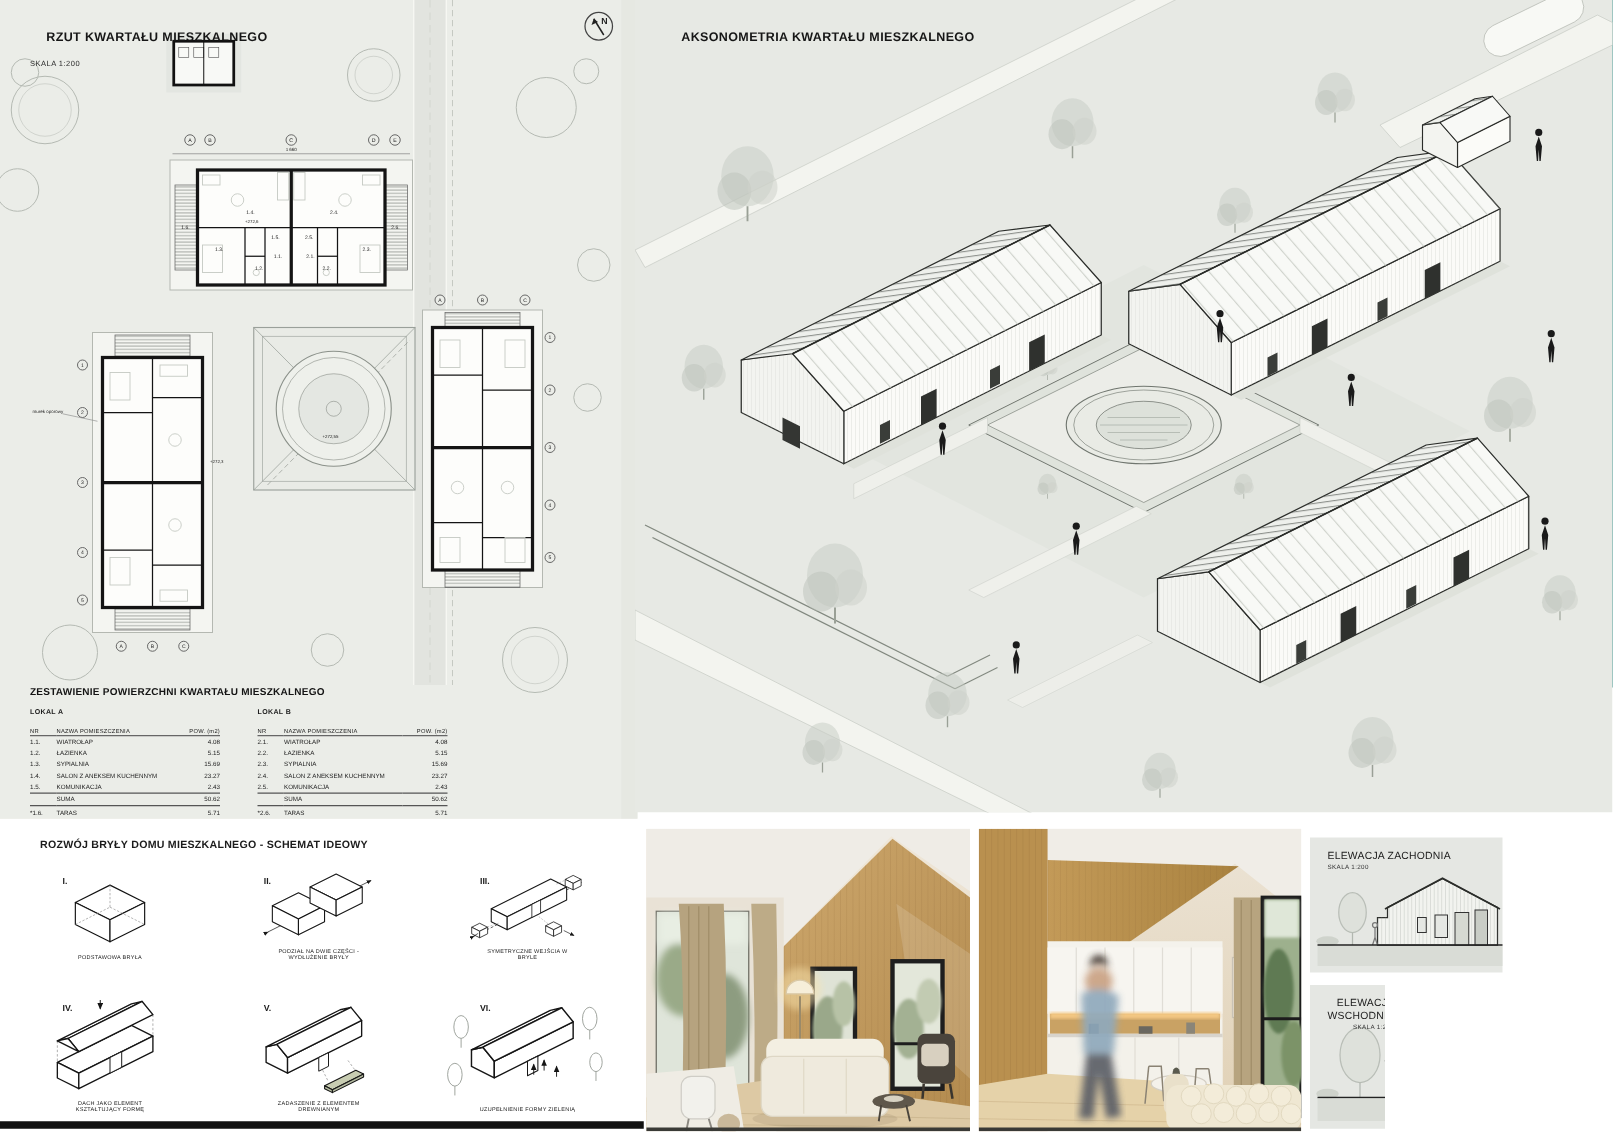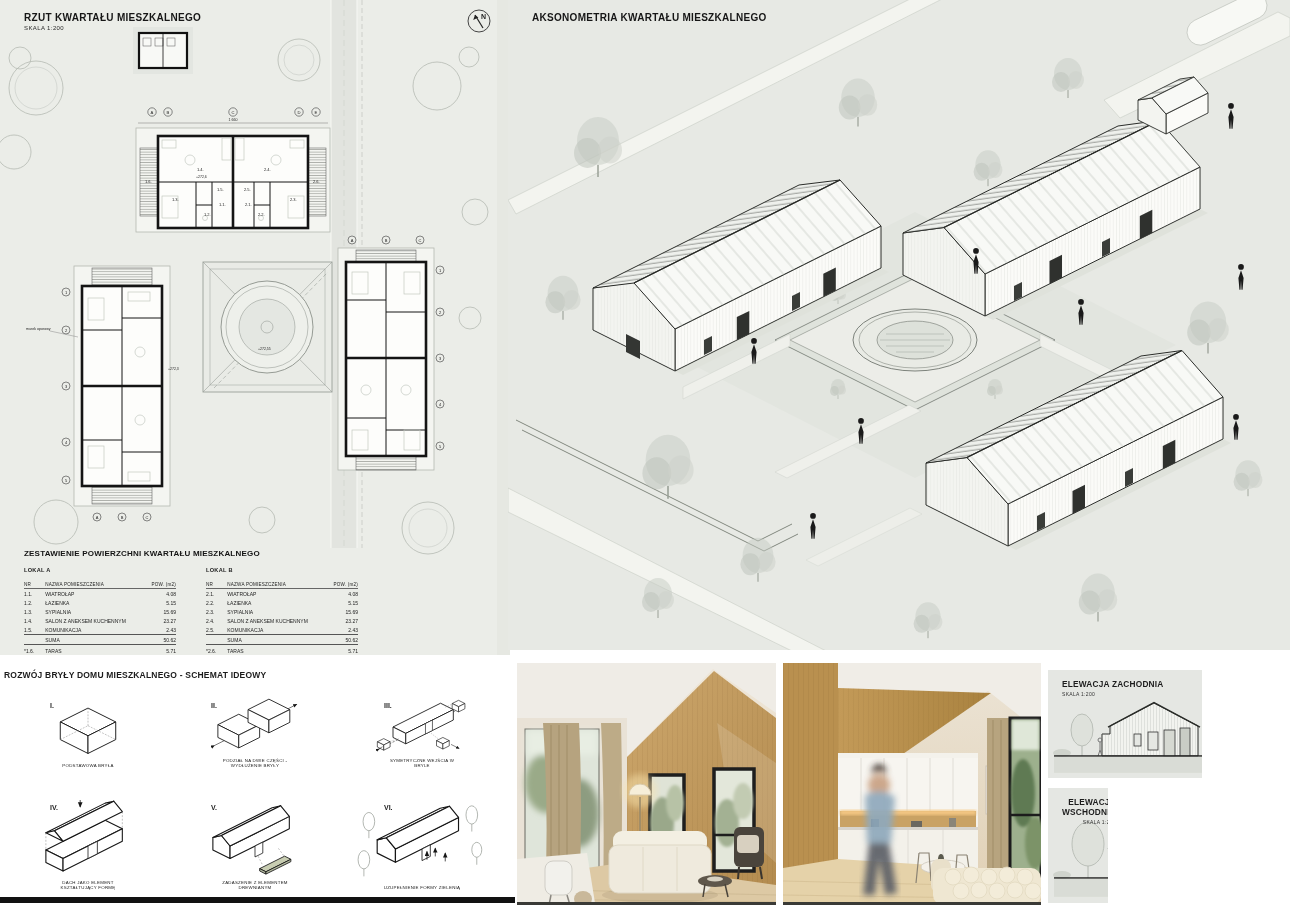--- a/index.html
+++ b/index.html
@@ -10,48 +10,48 @@
   .axo-panel{left:508px;top:0;width:782px;height:550px;background:#0f766e}
   .massing-panel{left:0;top:661px;width:510px;height:246px;background:#fff}
   .photo{position:absolute;margin:0;padding:0}
   .photo1{left:517px;top:663px;width:259px;height:242px}
   .photo2{left:783px;top:663px;width:258px;height:242px}
   .elev-panel{left:1048px;top:670px;width:249px;height:233px;background:transparent}
   .elev-card{position:absolute;left:0;width:249px;background:#e5e7e3;overflow:hidden}
   .elev-card.c1{top:0;height:108px}
   .elev-card.c2{top:118px;height:115px}
   .ptitle{position:absolute;left:24px;top:12px;z-index:5}
-  .ptitle h2{font-size:10px;font-weight:bold;letter-spacing:.3px;margin:0;text-transform:uppercase;color:#161616}
+  .ptitle h2{font-size:10px;font-weight:bold;letter-spacing:.3px;margin:13px;text-transform:uppercase;color:#161616}
   .ptitle .sc{font-size:6px;margin-top:2px;letter-spacing:.4px;color:#2a2a2a}
   .north{position:absolute;right:18px;top:8px;z-index:5}
   svg{display:block}
   svg text{font-family:"Liberation Sans",sans-serif;fill:#222}
   
   .area{position:absolute;left:24px;top:549px;width:345px;z-index:6}
   .area h3{font-size:8px;margin:0 0 9px;letter-spacing:.2px;color:#141414}
   .tbls{display:flex;gap:30px}
   .tblwrap{width:152px}
   .lname{font-size:5.6px;font-weight:bold;padding-bottom:3px;margin-bottom:4px;letter-spacing:.3px}
   table{width:100%;border-collapse:collapse;font-size:5px;color:#222}
   th{font-size:4.6px;text-align:left;font-weight:normal;border-bottom:.6px solid #666;padding:1.6px 0;letter-spacing:.2px}
   th.c2{text-align:right}
   td{padding:1.5px 0}
   .c0{width:14%}.c1{width:62%}.c2{width:24%;text-align:right}
   tr.suma td{border-top:.7px solid #555;border-bottom:.7px solid #555}
   tr.foot td{padding-top:2.6px}
   
-  .massing-panel h2{font-size:8.5px;font-weight:bold;margin:0;padding:9px 0 0 4px;letter-spacing:.2px}
+  .massing-panel h2{font-size:8.5px;font-weight:bold;margin:0;padding:9px 0 0 32px;letter-spacing:.2px}
   .mgrid{display:grid;grid-template-columns:160px 172px 160px;grid-template-rows:102px 122px;
          padding:2px 6px 0 8px;column-gap:1px}
   .mcell{position:relative;display:flex;flex-direction:column;align-items:center;justify-content:flex-end}
   .mcell .num{position:absolute;left:2px;top:4px;font-size:7px;font-weight:bold}
   .mcell figcaption{font-size:4.4px;letter-spacing:.25px;color:#222;text-align:center;margin-top:2px}
   .edgebar{position:absolute;left:0;bottom:4px;width:515px;height:6px;background:#111}
   .elev-title{position:absolute;left:14px;top:9px;z-index:4}
-  .elev-title .t{font-size:8.3px;font-weight:bold;letter-spacing:.2px}
+  .elev-title .t{font-size:8.3px;font-weight:normal;letter-spacing:.2px}
   .elev-title .s{font-size:5px;margin-top:1.5px;letter-spacing:.3px;color:#333}
 </style>
 </head>
 <body>
 
 <svg width="0" height="0" style="position:absolute" aria-hidden="true">
   <defs>
     <marker id="ah" orient="auto" markerWidth="8" markerHeight="8" refX="6" refY="3">
       <path d="M0,0L7,3L0,6Z" fill="#161616"></path>
       </marker>

